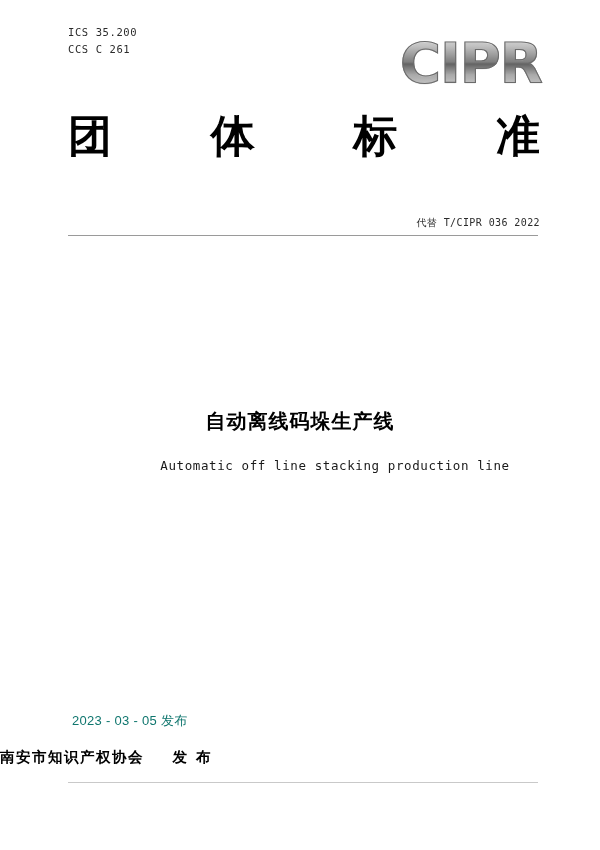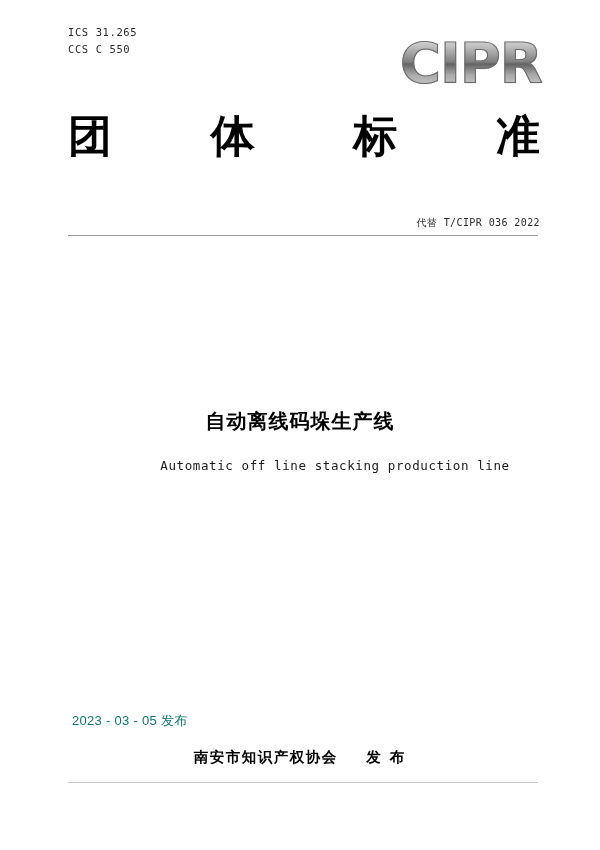--- a/index.html
+++ b/index.html
@@ -141,21 +141,21 @@
     font-family: Liberation Sans, sans-serif;
     font-size: 13px;
     color: #0f766e;
     letter-spacing: 0.3px;
   }
   .footer-issuer {
     position: absolute;
     left: 0;
     top: 748px;
     width: 600px;
-    text-align: center;
+    text-align: left;
     font-family: "DejaVu Sans", sans-serif;
     font-size: 14.5px;
     font-weight: bold;
     letter-spacing: 1.5px;
     color: #000000;
   }
   .footer-issuer .pub {
     margin-left: 22px;
     font-weight: bold;
     letter-spacing: 2px;
@@ -170,22 +170,22 @@
     height: 1px;
     background: #c9c9c9;
   }
 </style>
 </head>
 <body>
 
 <div class="page">
 
   <div class="meta-codes">
-    <div>ICS 31.265</div>
-    <div>CCS C 550</div>
+    <div>ICS 35.200</div>
+    <div>CCS C 261</div>
   </div>
 
   <div class="logo">CIPR</div>
 
   <div class="big-title">
     <span>团</span>
     <span>体</span>
     <span>标</span>
     <span>准</span>
   </div>

